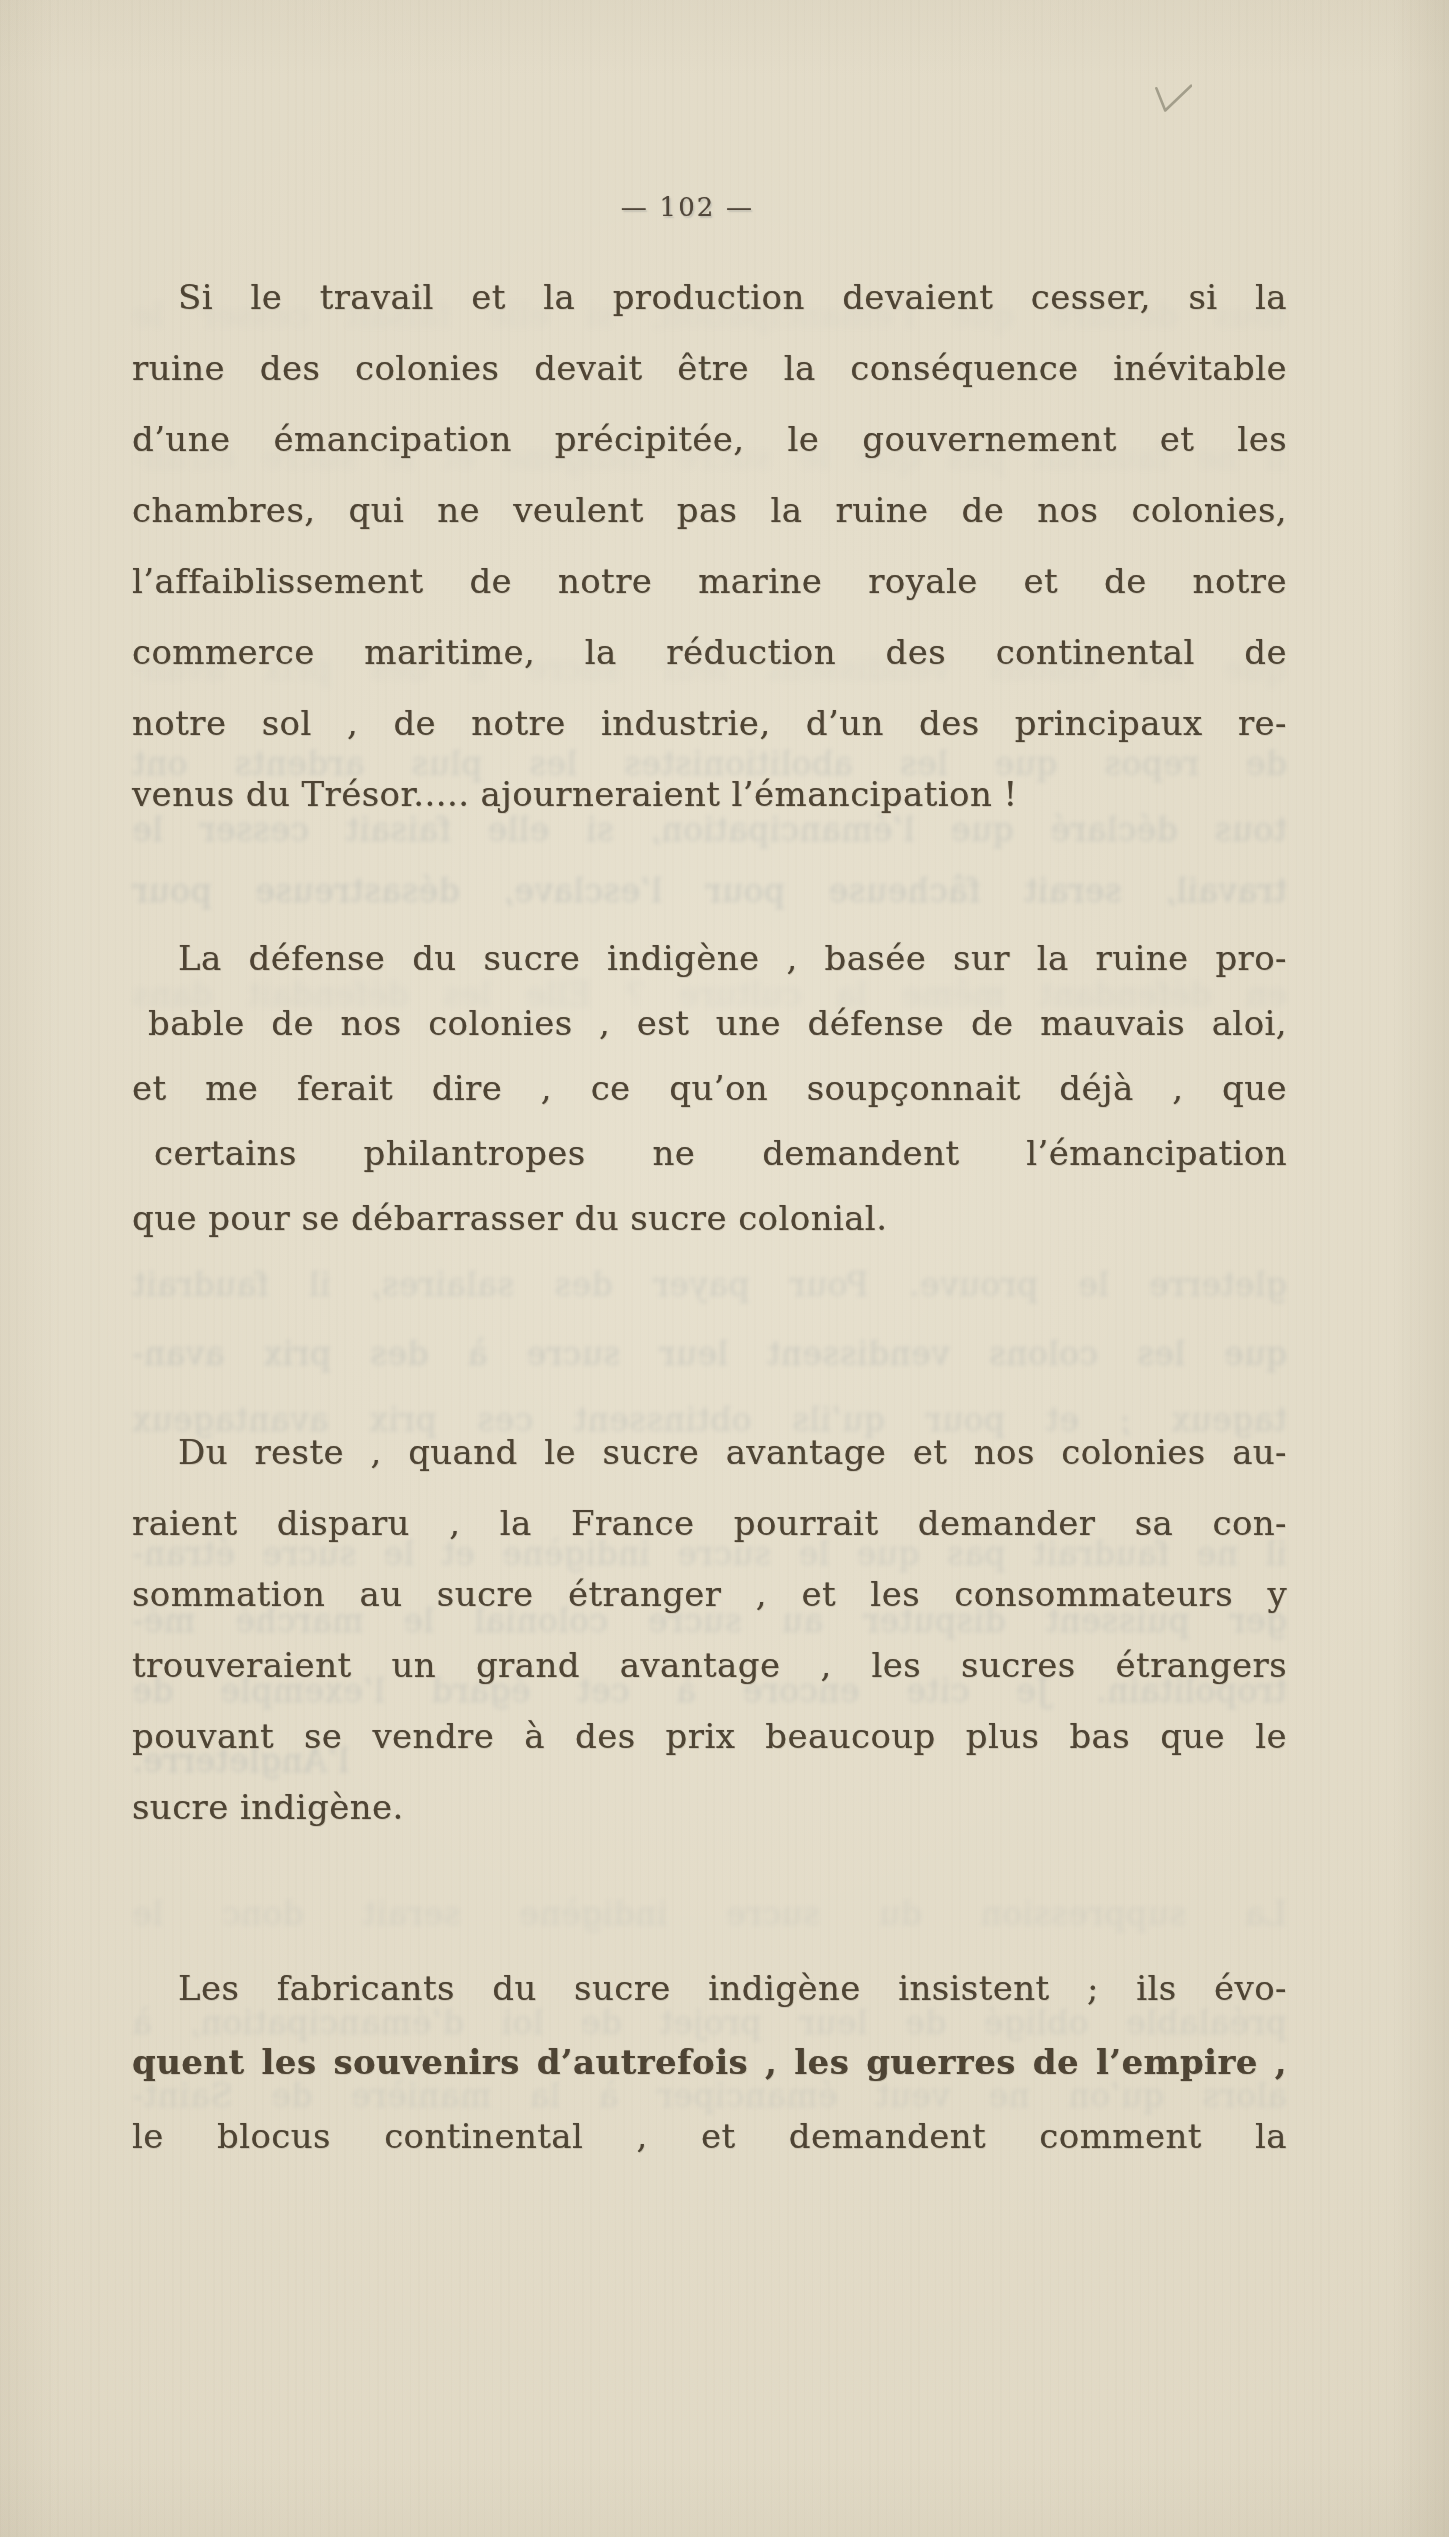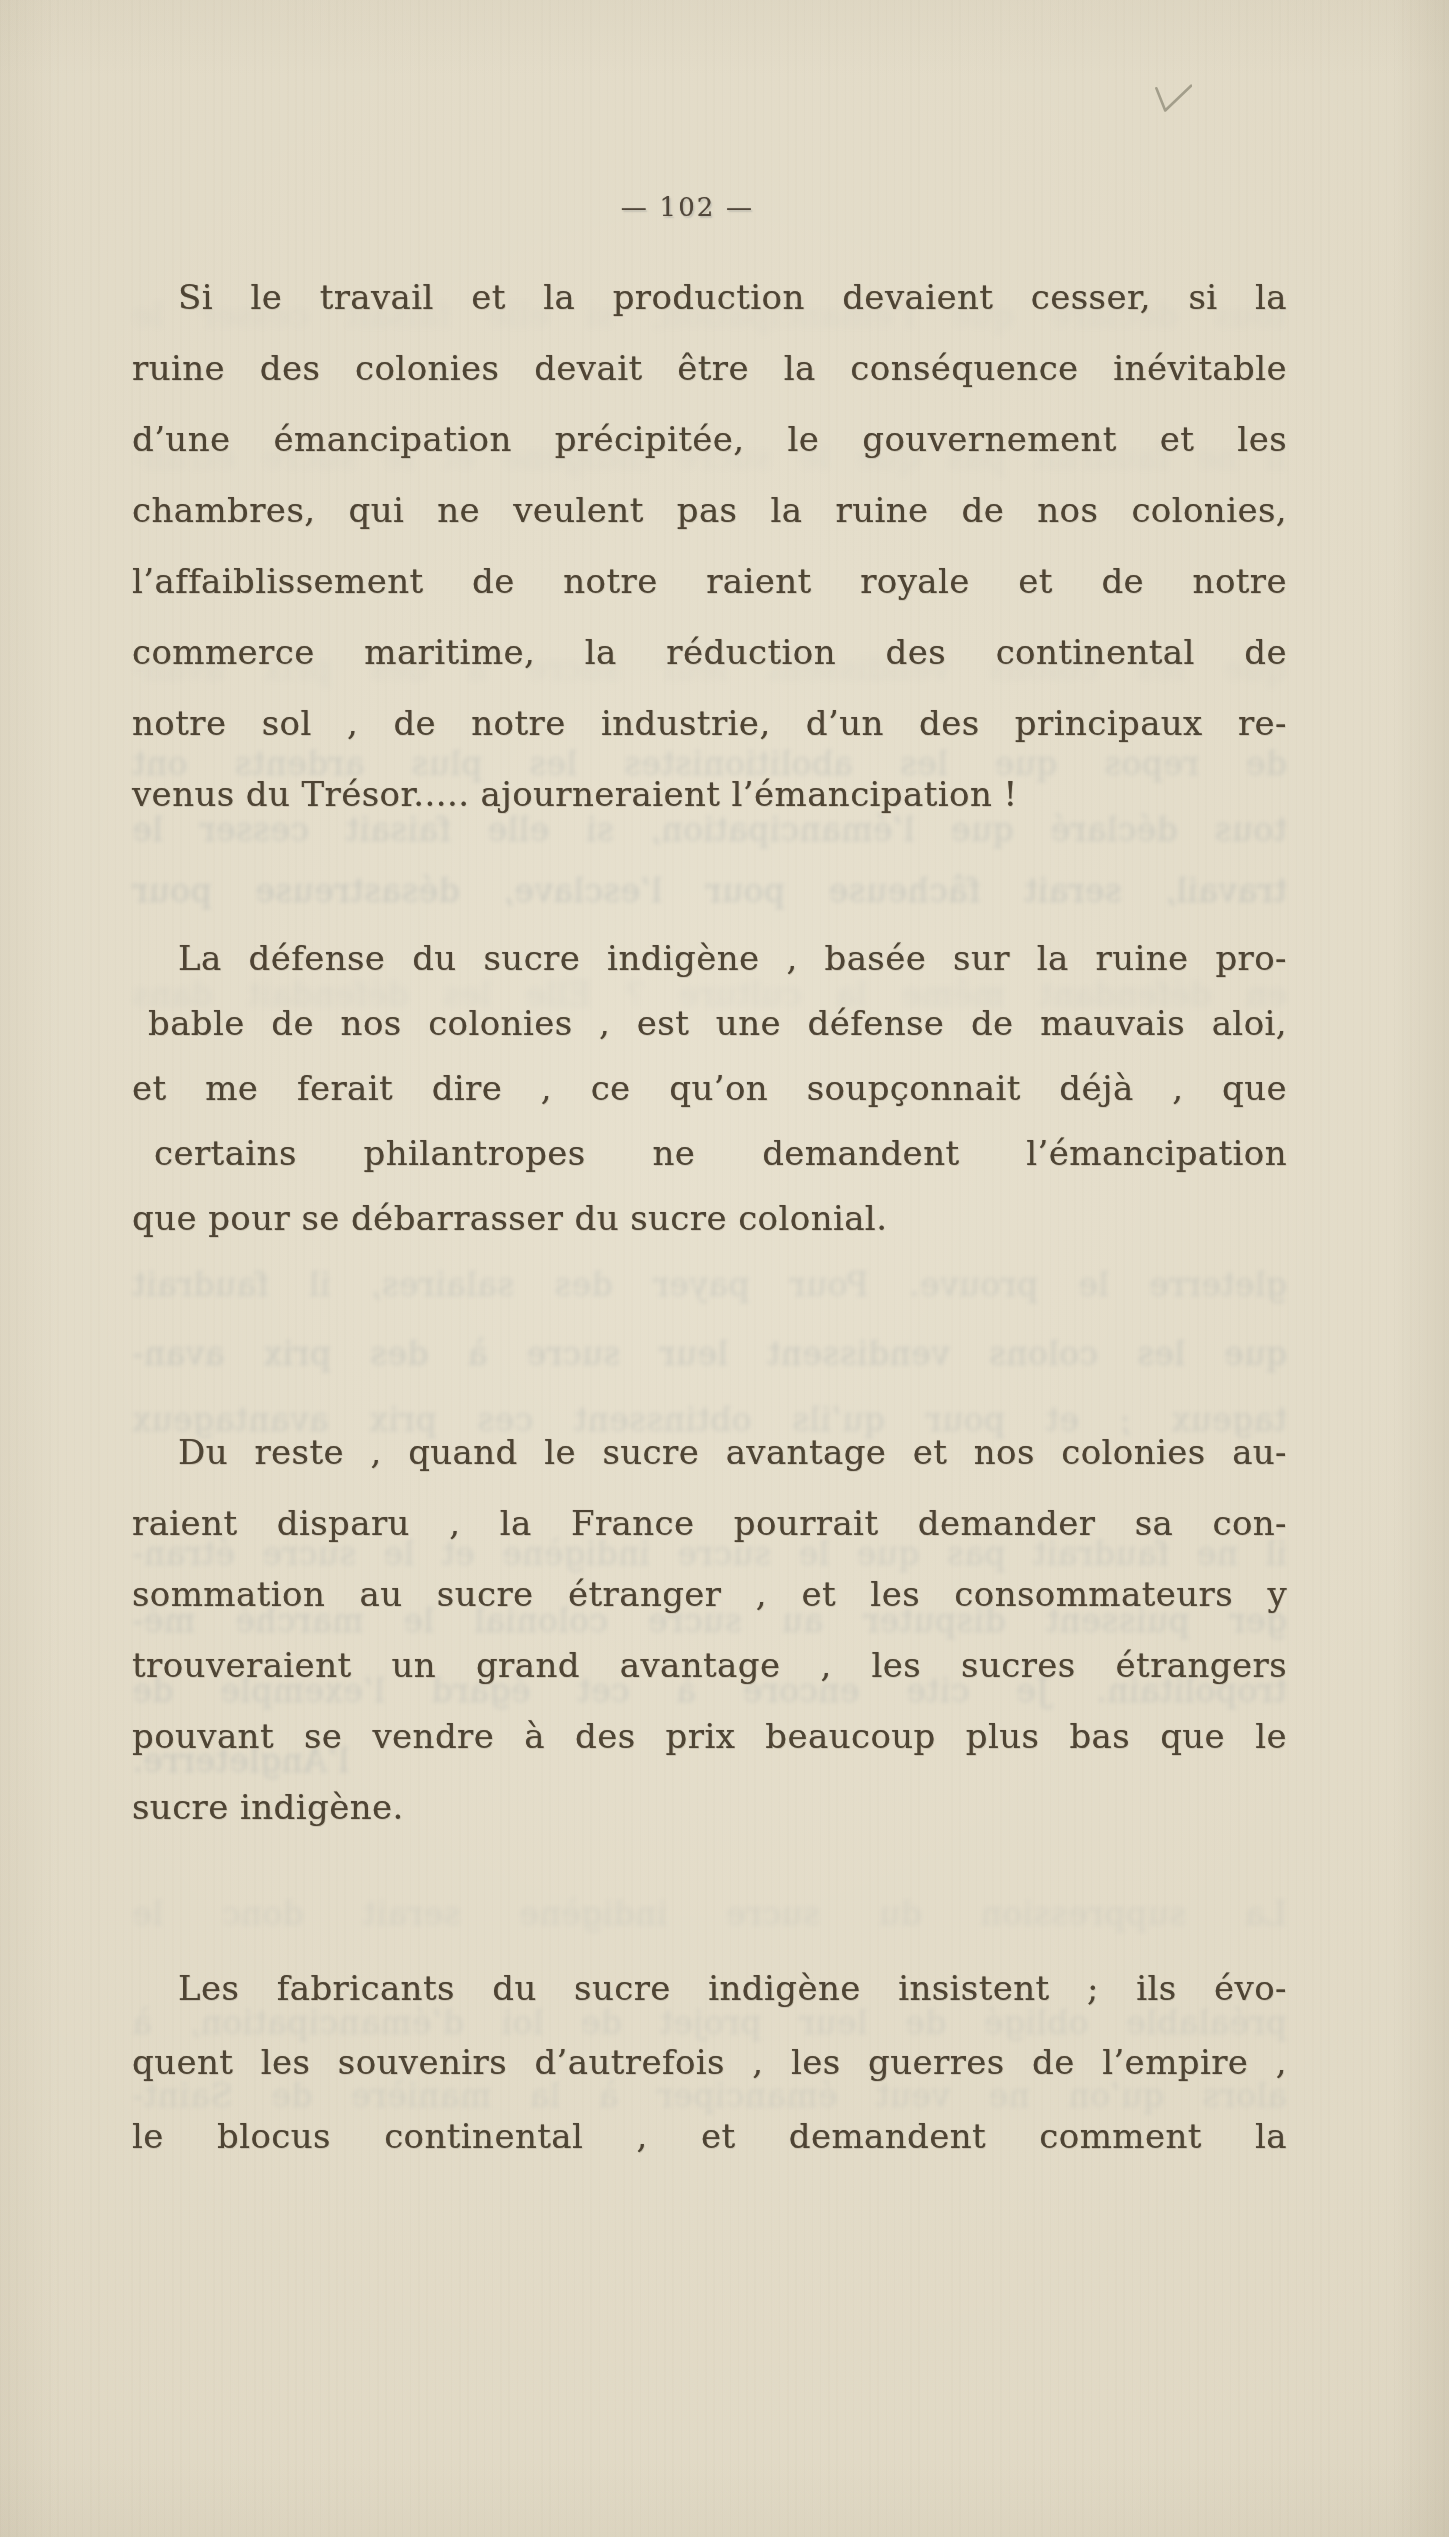--- a/index.html
+++ b/index.html
@@ -84,21 +84,21 @@
       <div class="ghostline just" style="top: 2003px; opacity: 0.15; filter: blur(2.2px);">préalable obligé de leur projet de loi d’émancipation, à</div>
       <div class="ghostline just" style="top: 2076px; opacity: 0.15; filter: blur(2.2px);">alors qu’on ne veut émanciper à la manière de Saint-</div>
     </div>
 
   <div id="text-layer" class="textblock">
       <div class="paragraph" style="top: 262px;">
         <div class="line just" style="height: 71px; line-height: 71px; text-indent: 46px;">Si le travail et la production devaient cesser, si la</div>
         <div class="line just" style="height: 71px; line-height: 71px;">ruine des colonies devait être la conséquence inévitable</div>
         <div class="line just" style="height: 71px; line-height: 71px;">d’une émancipation précipitée, le gouvernement et les</div>
         <div class="line just" style="height: 71px; line-height: 71px;">chambres, qui ne veulent pas la ruine de nos colonies,</div>
-        <div class="line just" style="height: 71px; line-height: 71px;">l’affaiblissement de notre raient royale et de notre</div>
+        <div class="line just" style="height: 71px; line-height: 71px;">l’affaiblissement de notre marine royale et de notre</div>
         <div class="line just" style="height: 71px; line-height: 71px;">commerce maritime, la réduction des continental de</div>
         <div class="line just" style="height: 71px; line-height: 71px;">notre sol , de notre industrie, d’un des principaux re-</div>
         <div class="line" style="height: 71px; line-height: 71px;">venus du Trésor..... ajourneraient l’émancipation !</div>
       </div>
       <div class="paragraph" style="top: 926px;">
         <div class="line just" style="height: 65px; line-height: 65px; text-indent: 46px;">La défense du sucre indigène , basée sur la ruine pro-</div>
         <div class="line just" style="height: 65px; line-height: 65px; margin-left: 16px;">bable de nos colonies , est une défense de mauvais aloi,</div>
         <div class="line just" style="height: 65px; line-height: 65px;">et me ferait dire , ce qu’on soupçonnait déjà , que</div>
         <div class="line just" style="height: 65px; line-height: 65px; margin-left: 22px;">certains philantropes ne demandent l’émancipation</div>
         <div class="line" style="height: 65px; line-height: 65px;">que pour se débarrasser du sucre colonial.</div>
@@ -106,19 +106,19 @@
       <div class="paragraph" style="top: 1417px;">
         <div class="line just" style="height: 71px; line-height: 71px; text-indent: 46px;">Du reste , quand le sucre avantage et nos colonies au-</div>
         <div class="line just" style="height: 71px; line-height: 71px;">raient disparu , la France pourrait demander sa con-</div>
         <div class="line just" style="height: 71px; line-height: 71px;">sommation au sucre étranger , et les consommateurs y</div>
         <div class="line just" style="height: 71px; line-height: 71px;">trouveraient un grand avantage , les sucres étrangers</div>
         <div class="line just" style="height: 71px; line-height: 71px;">pouvant se vendre à des prix beaucoup plus bas que le</div>
         <div class="line" style="height: 71px; line-height: 71px;">sucre indigène.</div>
       </div>
       <div class="paragraph" style="top: 1951px;">
         <div class="line just" style="height: 74px; line-height: 74px; text-indent: 46px;">Les fabricants du sucre indigène insistent ; ils évo-</div>
-        <div class="line just" style="height: 74px; line-height: 74px;">quent les souvenirs d’autrefois , les guerres de l’empire ,</div>
+        <div class="line just" style="height: 74px; line-height: 74px; font-weight: bold;">quent les souvenirs d’autrefois , les guerres de l’empire ,</div>
         <div class="line just" style="height: 74px; line-height: 74px;">le blocus continental , et demandent comment la</div>
       </div>
     </div>
 
 </div>
 
 
 </body></html>

